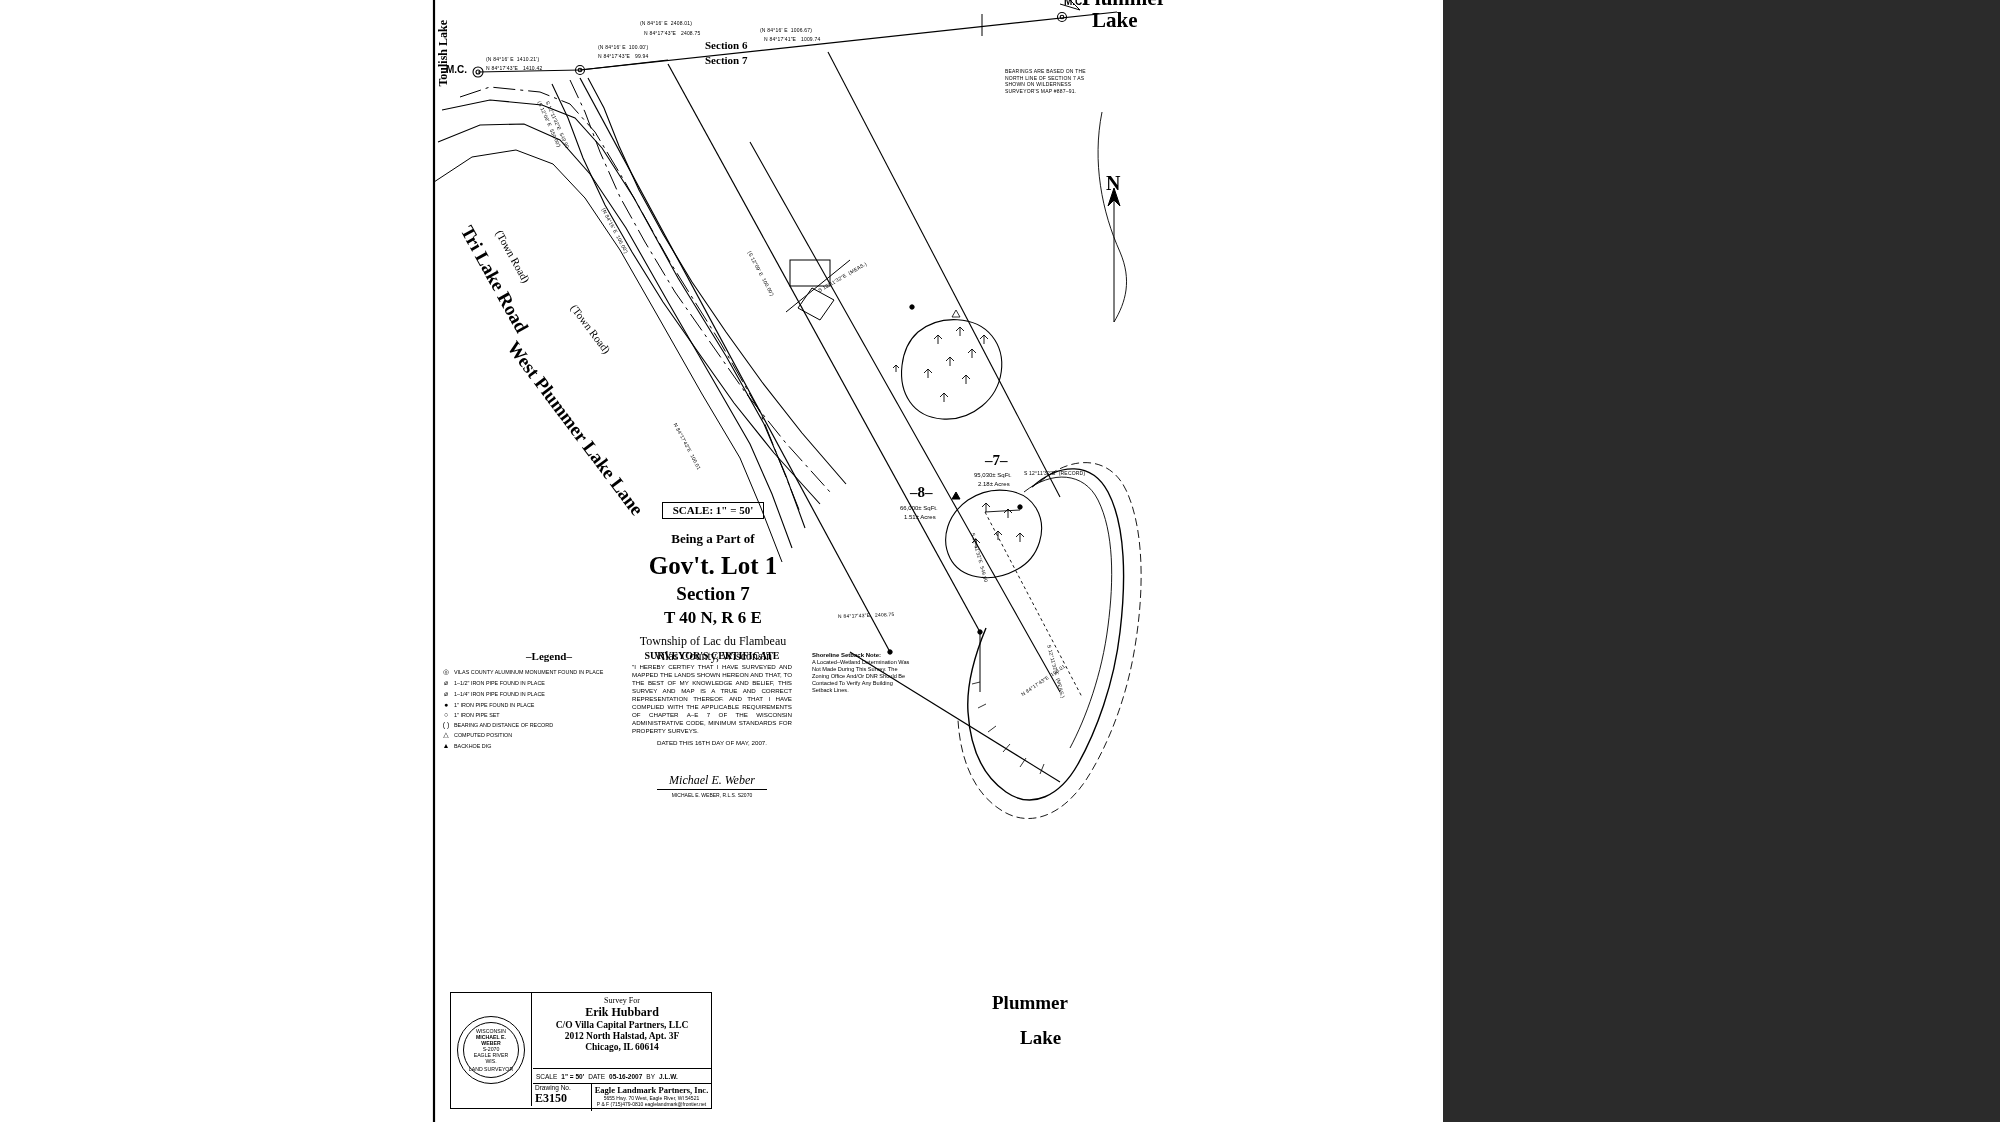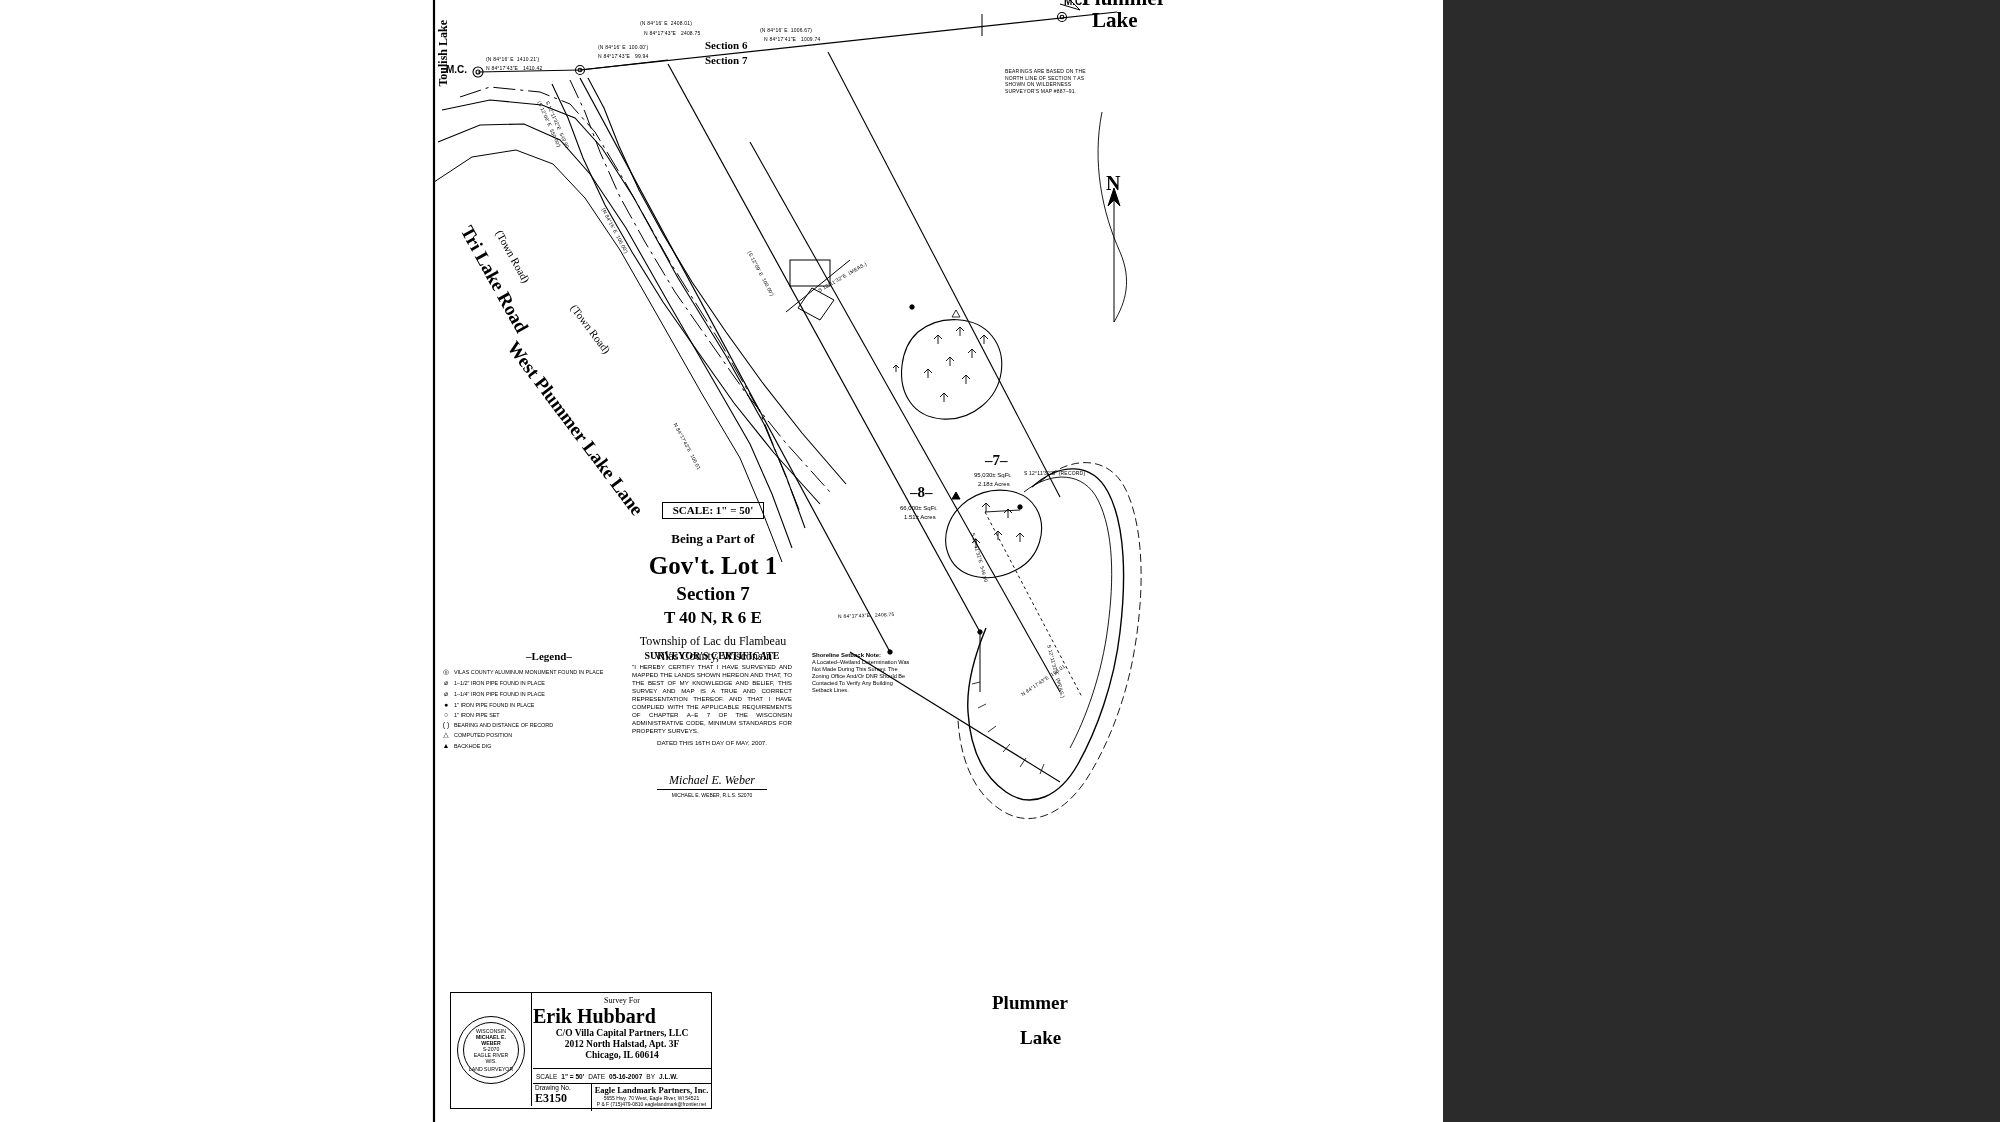--- a/index.html
+++ b/index.html
@@ -27,21 +27,21 @@
   .title4{font-size:12px;}
   .scalebox{font-size:11px;font-weight:bold;font-family:"Liberation Serif",serif;}
   .legendhdr{font-size:11px;font-weight:bold;}
   .cert h4{margin:0;font-size:10px;font-weight:bold;text-align:center;font-family:Liberation Serif, serif;}
   .cert p{margin:2px 0 0 0;font-size:6.2px;line-height:8px;text-align:justify;font-family:"Liberation Sans",sans-serif;}
   .note p{margin:0;font-size:5.6px;line-height:7px;font-family:"Liberation Sans",sans-serif;}
   .lgnd-row{display:flex;align-items:center;margin-bottom:3px;font-size:5.4px;font-family:"Liberation Sans",sans-serif;}
   .lgnd-sym{width:16px;text-align:center;font-size:7px;}
   .tb{position:absolute;border:1.5px solid #000;}
   .tbtitle{font-size:8px;text-align:center;}
-  .tbname{font-size:20px;font-weight:bold;}
+  .tbname{font-size:12px;font-weight:bold;text-align:center;}
   .tbaddr{font-size:9.5px;text-align:center;line-height:11px;font-weight:bold;}
   .tbrow{font-size:6.5px;font-family:"Liberation Sans",sans-serif;}
   .seal{font-size:5.2px;text-align:center;font-family:"Liberation Sans",sans-serif;line-height:6px;}
   .parcelnum{font-size:15px;font-weight:bold;}
   .parcelarea{font-size:6px;font-family:"Liberation Sans",sans-serif;text-align:center;line-height:7.5px;}
   .northN{font-size:20px;font-weight:bold;font-family:"Liberation Serif",serif;}
 </style>
 </head>
 <body>
 

